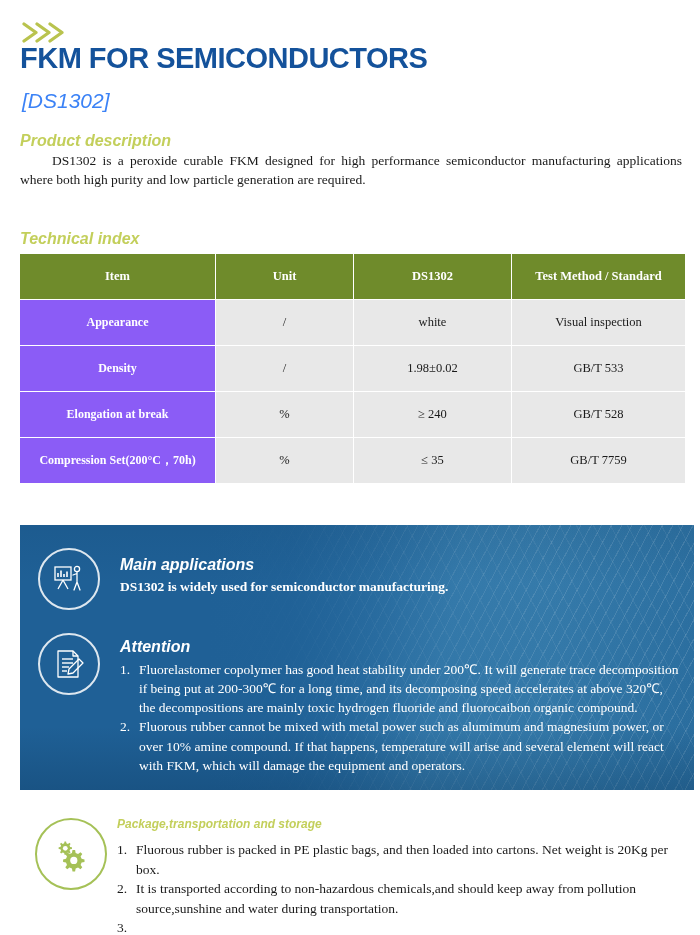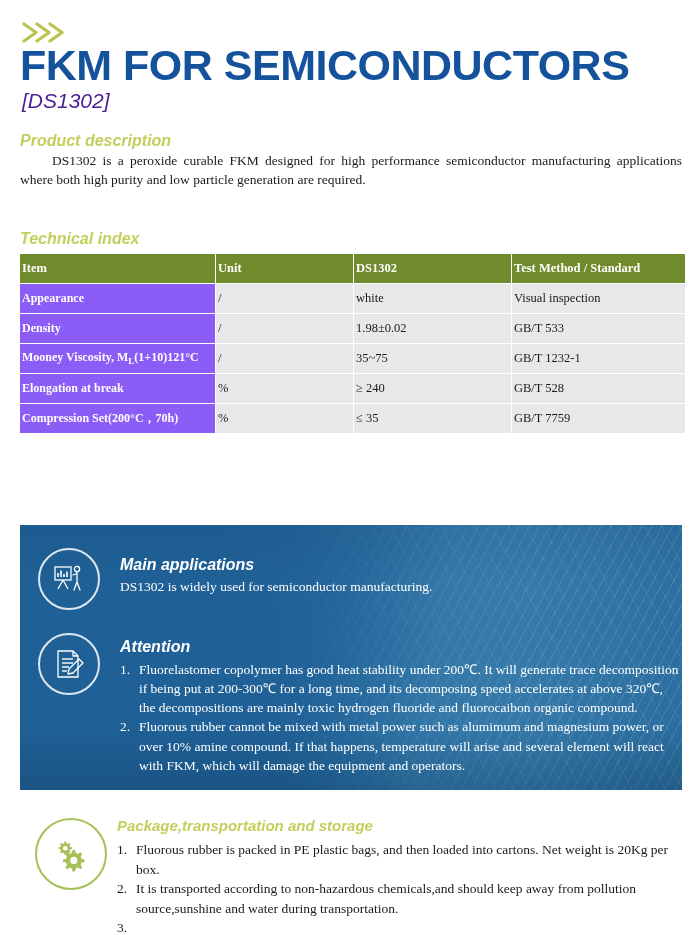--- a/index.html
+++ b/index.html
@@ -22,34 +22,34 @@
     top: 22px;
     width: 46px;
     height: 22px;
   }
   .title {
     position: absolute;
     left: 20px;
     top: 44px;
     font-family: "Liberation Sans", sans-serif;
     font-weight: bold;
-    font-size: 43px;
+    font-size: 29px;
     letter-spacing: -0.5px;
     color: #14529b;
     line-height: 1;
     white-space: nowrap;
   }
   .subtitle {
     position: absolute;
     left: 22px;
     top: 90px;
     font-family: "Liberation Sans", sans-serif;
     font-style: italic;
     font-size: 21px;
-    color: #4c1d95;
+    color: #3b82f6;
     line-height: 1;
   }
 
   
   .sec-head {
     font-family: "Liberation Sans", sans-serif;
     font-style: italic;
     font-weight: bold;
     font-size: 16px;
     color: #c3cf5b;
@@ -86,24 +86,24 @@
     width: 662px;
   }
   table.tech {
     border-collapse: separate;
     border-spacing: 1px 1px;
     width: 100%;
     table-layout: fixed;
   }
   table.tech th, table.tech td {
     height: 29px;
-    text-align: left;
+    text-align: center;
     vertical-align: middle;
     font-size: 12.5px;
-    padding: 0 2px;
+    padding: 8px 2px;
   }
   table.tech thead th {
     background: #6f8b2b;
     color: #ffffff;
     font-weight: bold;
     font-size: 12.5px;
   }
   table.tech tbody td.item {
     background: #8b5cf6;
     color: #ffffff;
@@ -122,20 +122,21 @@
 
   
   .blue-panel {
     position: absolute;
     left: 20px;
     top: 525px;
     width: 662px;
     height: 265px;
     overflow: hidden;
     background: #1e6096;
+    padding-left: 12px;
   }
   .blue-panel .photo {
     position: absolute;
     inset: 0;
     background:
       linear-gradient(135deg, rgba(255,255,255,0.10) 0%, rgba(255,255,255,0) 42%),
       repeating-linear-gradient(118deg,
         rgba(255,255,255,0.13) 0px, rgba(255,255,255,0.13) 1px,
         rgba(255,255,255,0) 1px, rgba(255,255,255,0) 9px),
       repeating-linear-gradient(62deg,
@@ -184,21 +185,21 @@
     color: #ffffff;
     line-height: 1;
   }
   .blue-body {
     position: absolute;
     color: #ffffff;
     font-size: 13.5px;
     line-height: 1.42;
   }
   #app-heading { left: 100px; top: 32px; }
-  #app-body    { left: 100px; top: 52px; width: 530px; }
+  #app-body    { left: 100px; top: 52px; width: 530px; font-weight: bold; }
   #attn-heading{ left: 100px; top: 114px; }
   #attn-list   { left: 100px; top: 135px; width: 560px; }
 
   .num-list { margin: 0; padding: 0; list-style: none; }
   .num-list li {
     position: relative;
     padding-left: 19px;
     margin-bottom: 0px;
   }
   .num-list li .num {
@@ -221,21 +222,21 @@
     align-items: center;
     justify-content: center;
   }
   #package-heading {
     position: absolute;
     left: 117px;
     top: 818px;
     font-family: "Liberation Sans", sans-serif;
     font-style: italic;
     font-weight: bold;
-    font-size: 15px;
+    font-size: 12px;
     color: #c3cf5b;
     line-height: 1;
   }
   #package-list {
     position: absolute;
     left: 117px;
     top: 840px;
     width: 570px;
     color: #1a1a1a;
     font-size: 13.5px;
@@ -282,26 +283,20 @@
         <td class="item">Appearance</td>
         <td class="val">/</td>
         <td class="val">white</td>
         <td class="val">Visual inspection</td>
       </tr>
       <tr>
         <td class="item">Density</td>
         <td class="val">/</td>
         <td class="val">1.98±0.02</td>
         <td class="val">GB/T 533</td>
-      </tr>
-      <tr>
-        <td class="item"><span>Mooney Viscosity, M</span><sub>L</sub><span>(1+10)121°C</span></td>
-        <td class="val">/</td>
-        <td class="val">35~75</td>
-        <td class="val">GB/T 1232-1</td>
       </tr>
       <tr>
         <td class="item">Elongation at break</td>
         <td class="val">%</td>
         <td class="val">≥ 240</td>
         <td class="val">GB/T 528</td>
       </tr>
       <tr>
         <td class="item">Compression Set(200°C，70h)</td>
         <td class="val">%</td>

